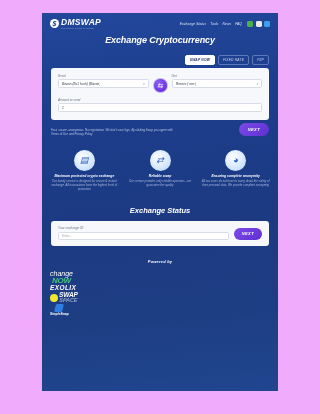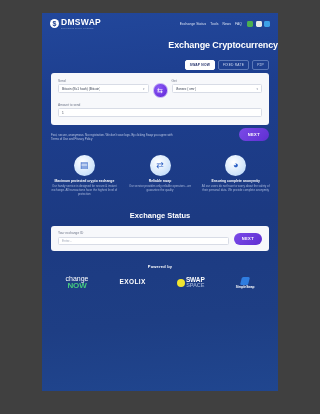--- a/index.html
+++ b/index.html
@@ -5,21 +5,22 @@
   * { box-sizing: border-box; margin: 0; padding: 0; }
   html, body {
     width: 320px; height: 414px;
     background: #ffffff;
     font-family: "Liberation Sans", sans-serif;
     overflow: hidden;
   }
   #page {
     position: relative;
     width: 320px; height: 414px;
-    background: #404040;
+    background: #f0abfc;
+    font-style: italic;
   }
   .site {
     position: absolute;
     left: 42px; top: 13px;
     width: 236px; height: 378px;
     background: linear-gradient(175deg, #22479b 0%, #1d3e8e 22%, #1c3a82 55%, #1e3e84 80%, #20468f 100%);
     overflow: hidden;
   }
 
   
@@ -50,21 +51,21 @@
     color: #dbe4f5; font-size: 3.3px; white-space: nowrap;
     letter-spacing: .1px;
   }
   .nav-icons { display: flex; align-items: center; gap: 2.5px; margin-left: 1px; }
   .nic { width: 6px; height: 6px; border-radius: 1.4px; display:block; }
   .nic-a { background: #4caf50; }
   .nic-b { background: #e8e8e8; }
   .nic-c { background: #3ca0e8; }
 
   
-  .hero { text-align: right; margin-top: 5px; }
+  .hero { text-align: center; }
   .hero h1 {
     color: #ffffff; font-size: 9px; font-weight: bold;
     line-height: 11.5px; letter-spacing: -.1px;
   }
 
   
   .tabs {
     display: flex; justify-content: flex-end; gap: 3px;
     padding: 0 9px; margin-top: 8px;
   }
@@ -155,22 +156,23 @@
     color: #fff; font-size: 4px; font-weight: bold; letter-spacing: .4px;
     border-radius: 7px; padding: 3.5px 8px; flex: none; margin-bottom: .5px;
   }
 
   
   .pwr-h {
     text-align: center; color: #ffffff; font-size: 4px;
     font-weight: bold; margin-top: 13px; letter-spacing: .2px;
   }
   .pwr {
-    display: flex; align-items: center; justify-content: space-around;
+    display: flex; align-items: flex-start; justify-content: space-around;
     padding: 6px 8px 0;
+    flex-direction: column;
   }
   .plogo { text-align: center; line-height: 1; }
   .cn1 { color: #ffffff; font-size: 7px; font-weight: 300; }
   .cn2 { color: #45c97f; font-size: 8px; font-weight: bold; letter-spacing: -.2px; }
   .exo { color: #ffffff; font-size: 6.5px; font-weight: bold; letter-spacing: .4px; }
   .ss-wrap { display: flex; align-items: center; gap: 1px; }
   .ss-ball { width: 8px; height: 8px; border-radius: 50%; background: #f2e62f; }
   .ss-t1 { color: #ffffff; font-size: 6.5px; font-weight: bold; letter-spacing: -.1px; }
   .ss-t2 { color: #8fa3cb; font-size: 5.5px; font-weight: bold; letter-spacing: -.1px; }
   .sw-di {

